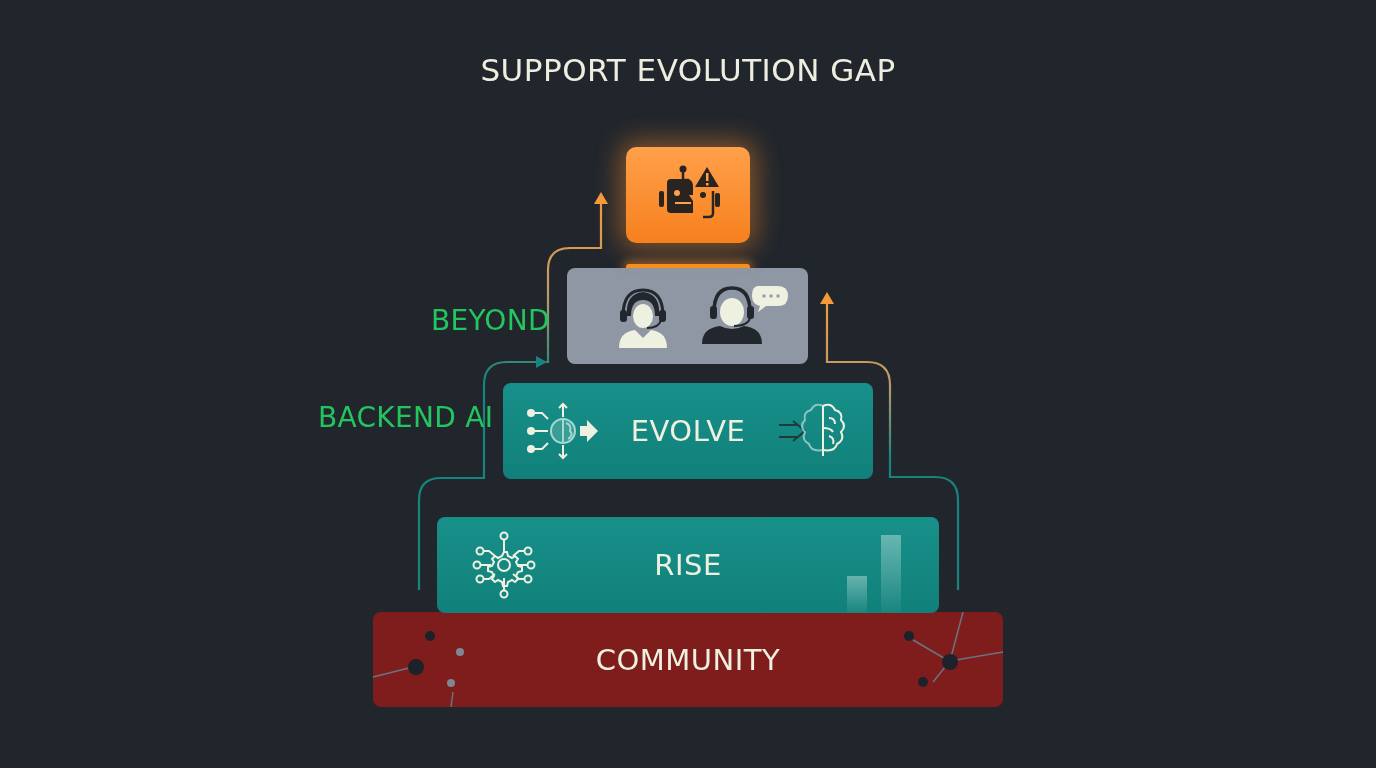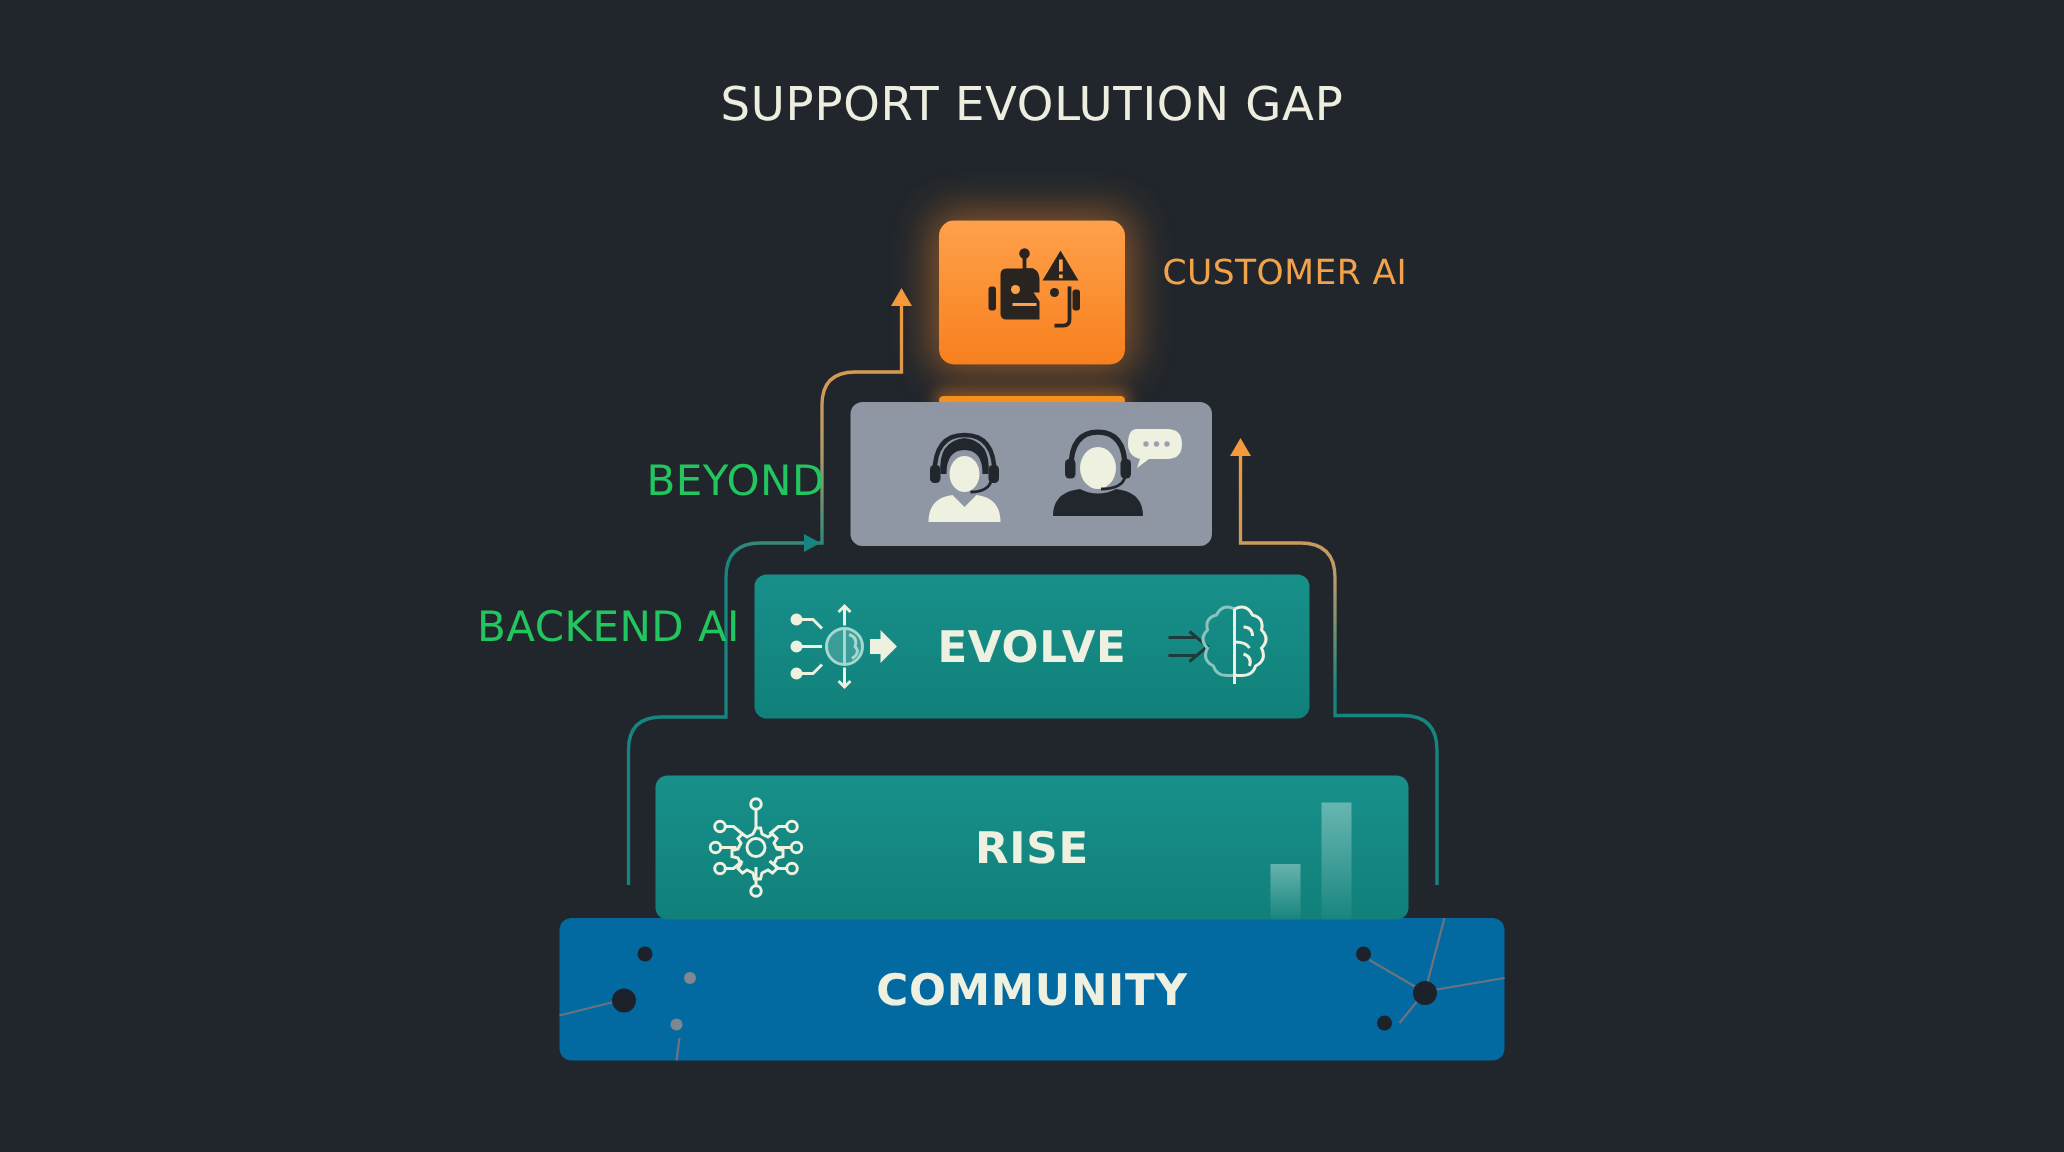--- a/index.html
+++ b/index.html
@@ -9,25 +9,25 @@
     font-family: "DejaVu Sans", sans-serif;
     position: relative;
   }
   .abs { position: absolute; }
   .title {
     left: 0; width: 1376px; top: 52px; text-align: center;
     color: #eeeee0; font-size: 31px; font-weight: normal; letter-spacing: 0.5px;
   }
   .tier {
     position: absolute; border-radius: 8px;
-    display: flex; align-items: center; justify-content: center; font-weight: bold;
+    display: flex; align-items: center; justify-content: center;
   }
   .tier-label { font-size: 29px; color: #eef0e0; letter-spacing: 0.5px; }
   .teal { background: linear-gradient(180deg, #18908a 0%, #11807a 100%); }
-  .gray { background: #0369a1; }
+  .gray { background: #7f1d1d; }
   .orange {
     background: linear-gradient(180deg, #ffa04a 0%, #f7801e 100%);
     box-shadow: 0 0 26px 6px rgba(255,140,40,0.45);
   }
   .side-label { color: #22c55e; font-size: 28px; letter-spacing: 0.3px; }
   .gap-label { color: #f2a24a; font-size: 23px; line-height: 30px; letter-spacing: 0.3px; }
   svg { position: absolute; overflow: visible; }
 </style>
 </head>
 <body>
@@ -176,14 +176,13 @@
     <rect x="6" y="28" width="5" height="16" rx="2" fill="#2a2420"></rect>
     <circle cx="24" cy="30" r="3" fill="#ffa04a"></circle>
     <path d="M22 40 h16" stroke="#ffa04a" stroke-width="2"></path>
     <circle cx="50" cy="32" r="3" fill="#2a2420"></circle>
     <path d="M60 28 v22 q0 4 -4 4 h-6" fill="none" stroke="#2a2420" stroke-width="2.5"></path>
     <rect x="62" y="30" width="5" height="14" rx="2" fill="#2a2420"></rect>
   </svg>
 </div>
 
 <div class="abs gap-label" style="left:775px; top:167px;">
-  <div>CUSTOMER AI</div>
 </div>
 
 </body></html>

